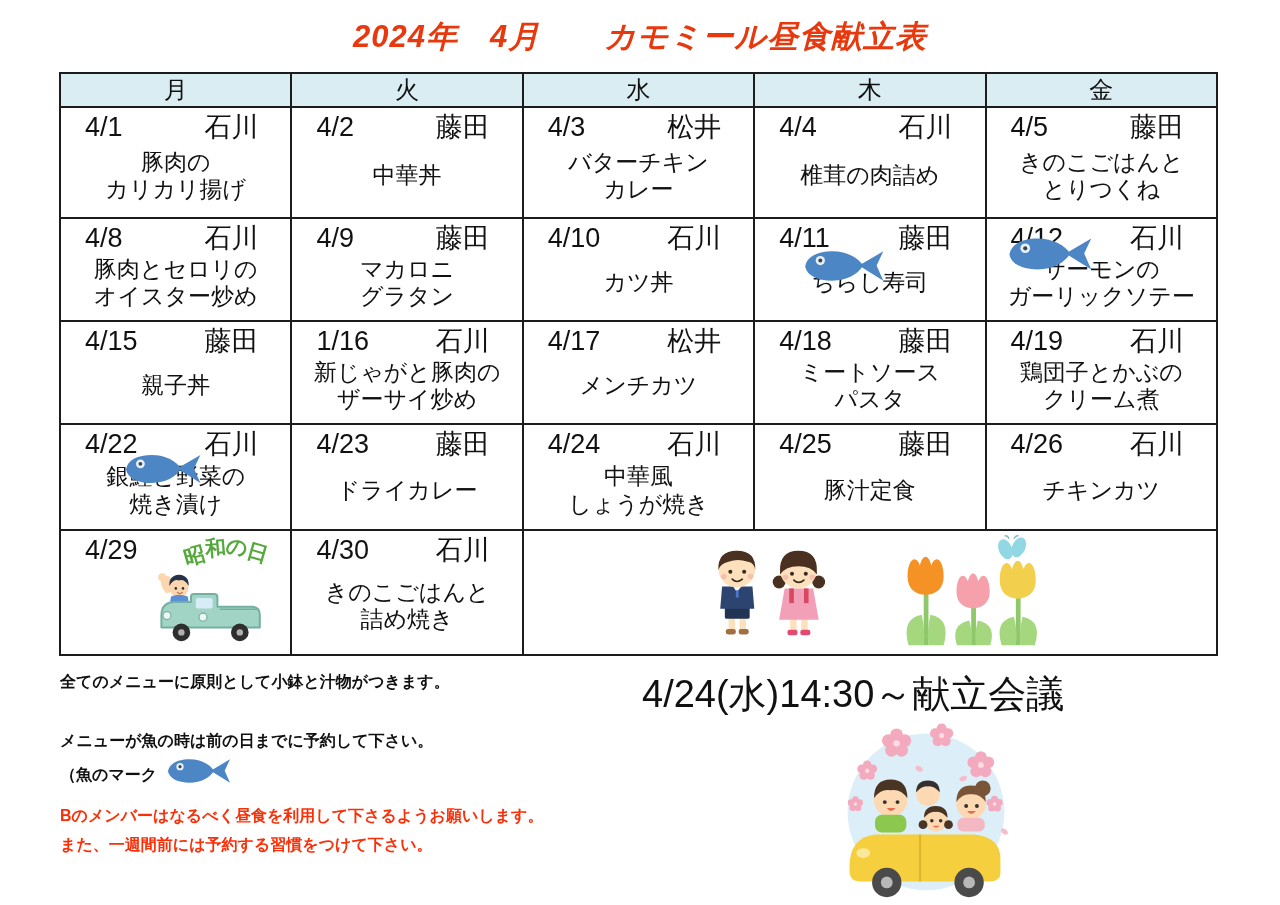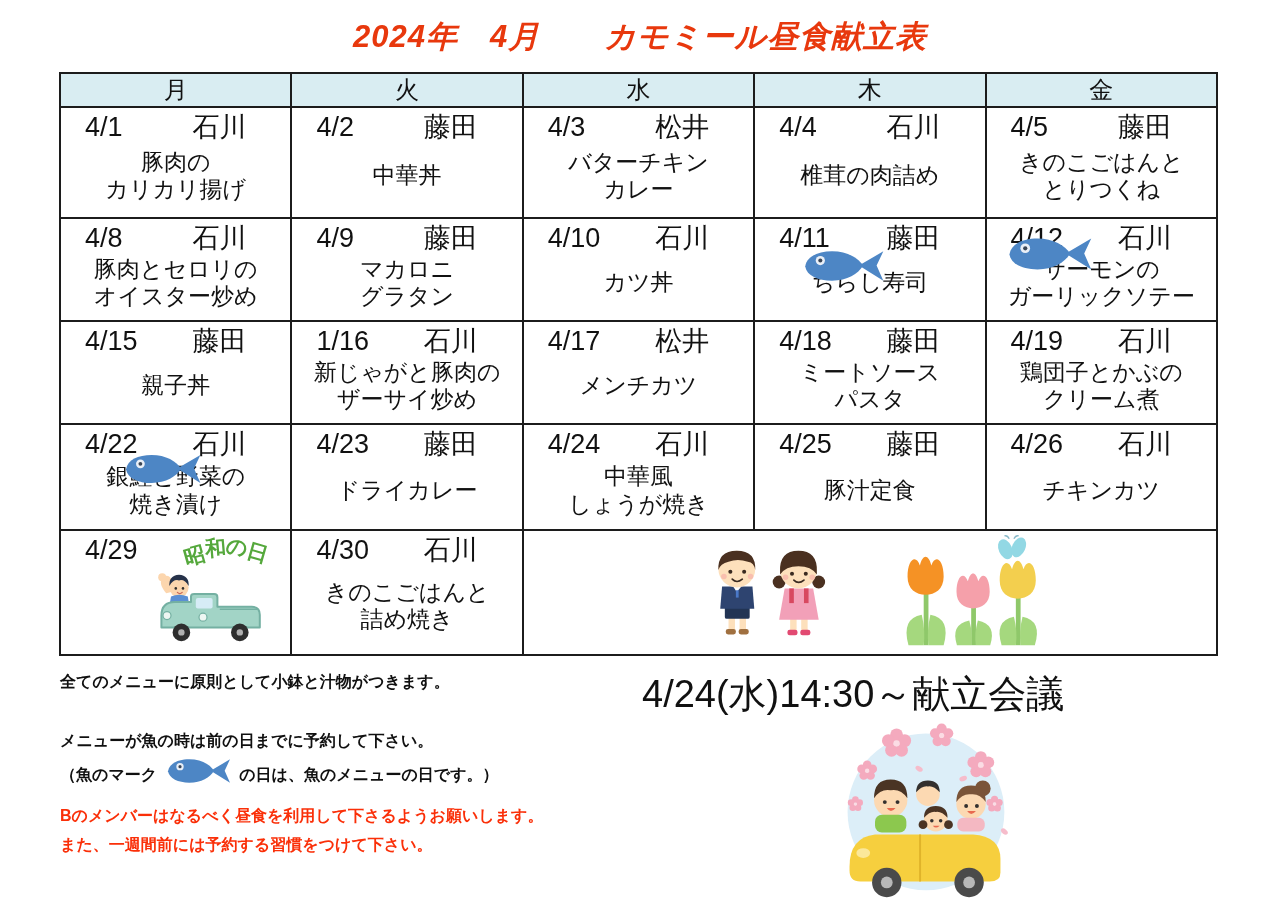--- a/index.html
+++ b/index.html
@@ -24,21 +24,21 @@
     font-weight:normal; text-align:center; vertical-align:middle;
   }
   .menu-table td { vertical-align:top; padding:0; background:#fff; }
   tr.r1 td { height:111px; }
   tr.r2 td, tr.r3 td { height:103px;margin-top:44px; }
   tr.r4 td { height:106px; }
   tr.r5 td { height:125px; }
   .cell { position:relative; height:100%; display:flex; flex-direction:column; }
   .cell-head {
     display:flex; justify-content:space-between;
-    padding:4px 44px 0 24px; font-size:27px; line-height:1.15;
+    padding:4px 32px 0 24px; font-size:27px; line-height:1.15;
   }
   .cell-menu {
     flex:1; display:flex; align-items:center; justify-content:center;
     text-align:center; font-size:23px; line-height:1.18;
     white-space:pre-line; padding:0 2px 8px 2px;
   }
   svg.fish { position:absolute; pointer-events:none; }
   .fish-411 { left:46px; top:28px; width:84px; height:38px; }
   .fish-412 { left:18px; top:15px; width:88px; height:40px; }
   .fish-422 { left:58px; top:26px; width:86px; height:36px; }
@@ -426,21 +426,20 @@
 </table>
 
 <div class="note note-1">全てのメニューに原則として小鉢と汁物がつきます。</div>
 <div class="meeting-note">4/24(水)14:30～献立会議</div>
 <div class="note note-2">メニューが魚の時は前の日までに予約して下さい。</div>
 <div class="note note-3">
   <span>（魚のマーク</span>
   <svg class="inline-fish" viewBox="0 0 100 45">
       <use href="#fish-shape"></use>
     </svg>
-  <span>の日は、魚のメニューの日です。）</span>
 </div>
 <div class="note warning warning-1">Bのメンバーはなるべく昼食を利用して下さるようお願いします。</div>
 <div class="note warning warning-2">また、一週間前には予約する習慣をつけて下さい。</div>
 
 <svg class="family-car-art" viewBox="0 0 200 200">
   <circle cx="102" cy="104" r="80" fill="#dceef8"></circle>
   <use href="#blossom-shape" transform="translate(72,34) scale(1.25)"></use>
   <use href="#blossom-shape" transform="translate(118,26) scale(1.0)"></use>
   <use href="#blossom-shape" transform="translate(158,56) scale(1.15)"></use>
   <use href="#blossom-shape" transform="translate(42,62) scale(0.85)"></use>

